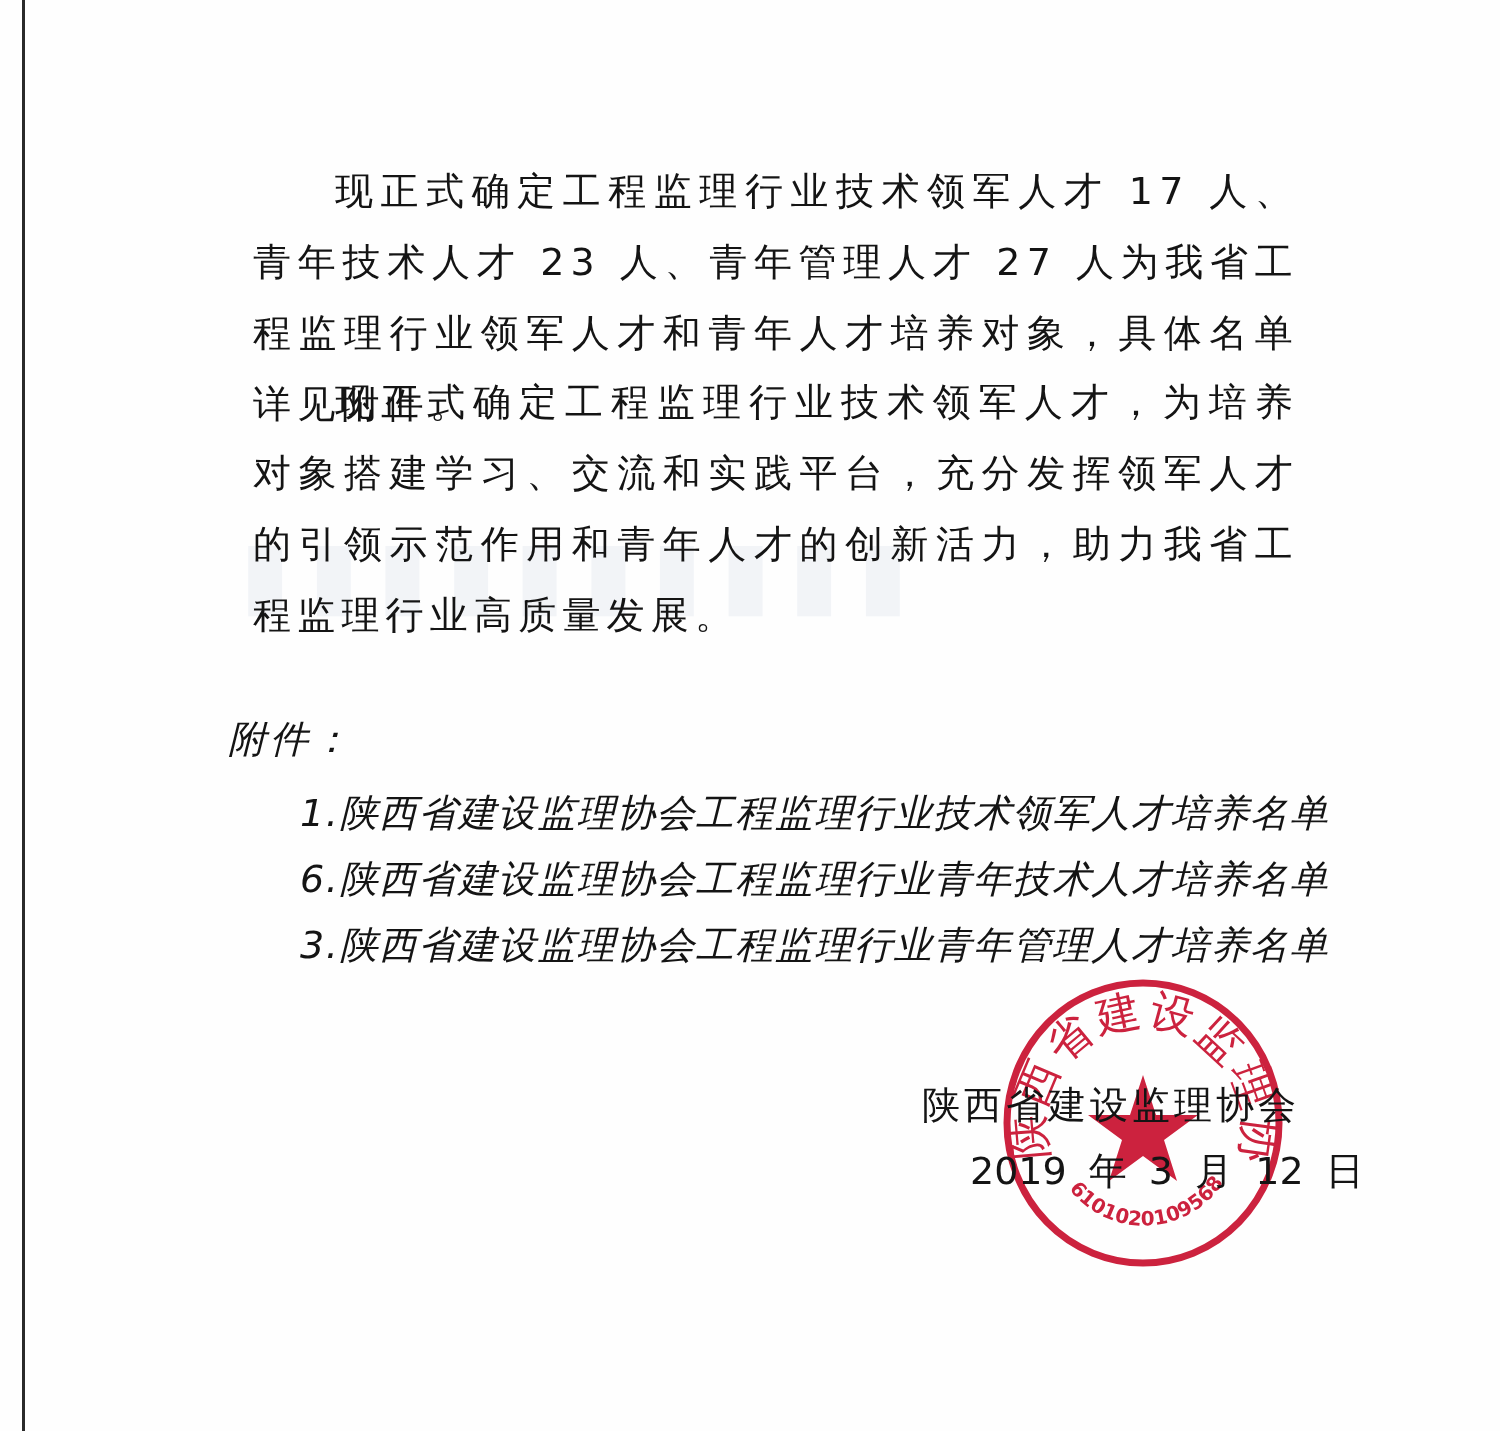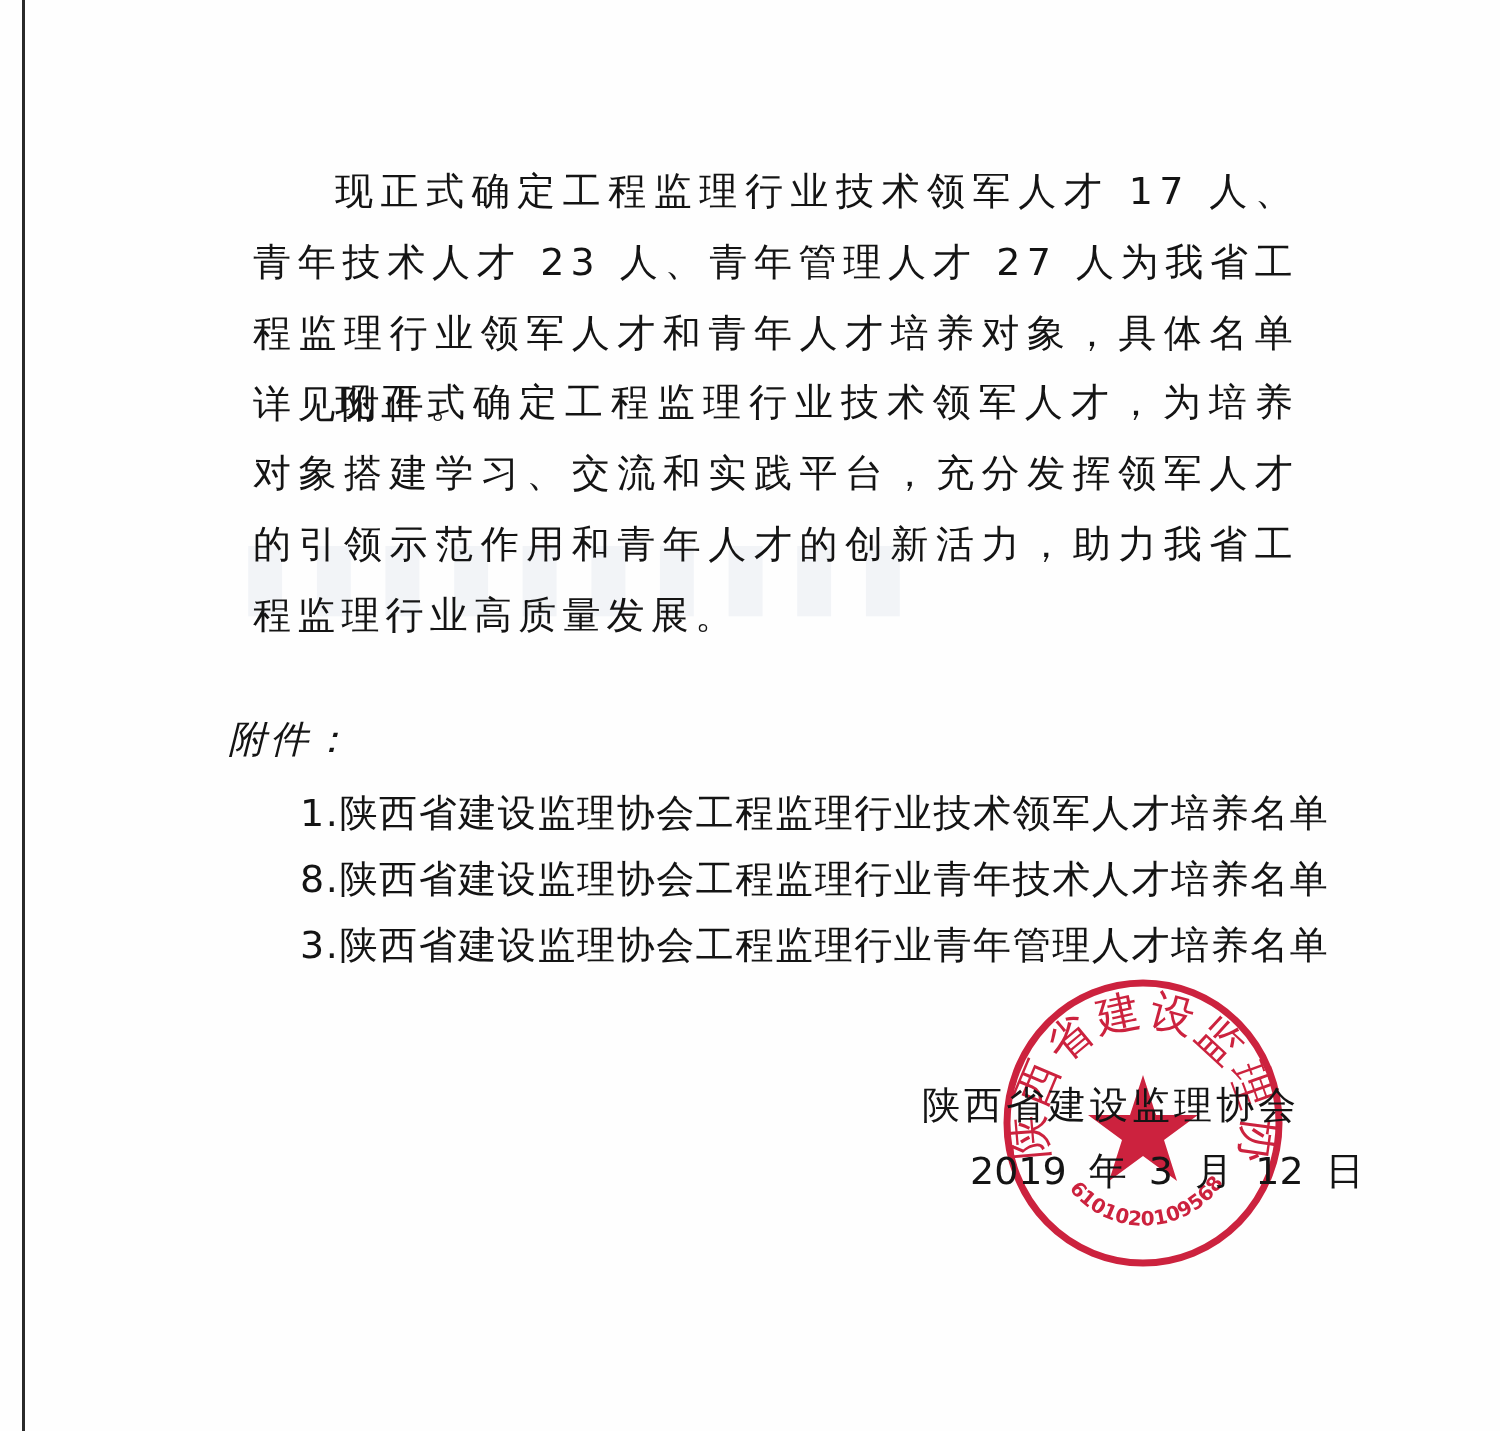--- a/index.html
+++ b/index.html
@@ -25,20 +25,21 @@
     }
     .p1 { top: 148px; }
     .p2 { top: 359px; }
     .attach-title {
       position: absolute; left: 228px; top: 714px;
       font-size: 38px; letter-spacing: 4px; margin: 0; font-style: italic;
     }
     .attach-list {
       position: absolute; left: 300px; top: 780px; margin: 0; padding: 0;
       list-style: none;
+      font-style: italic;
     }
     .attach-list li {
       font-size: 38px; line-height: 66px; letter-spacing: 1.6px;
       white-space: nowrap;
     }
     .sig-org {
       position: absolute; left: 922px; top: 1080px; font-size: 38px;
       letter-spacing: 4px; white-space: nowrap; z-index: 3;
     }
     .sig-date {
@@ -56,21 +57,21 @@
 <div class="left-rule"></div>
 
 <div class="ghost" style="left:240px; top:520px; font-size:92px; opacity:0.55;">▮▮▮▮▮▮▮▮▮▮</div>
 
 <p class="para p1">现正式确定工程监理行业技术领军人才 17 人、青年技术人才 23 人、青年管理人才 27 人为我省工程监理行业领军人才和青年人才培养对象，具体名单详见附件。</p>
 <p class="para p2">现正式确定工程监理行业技术领军人才，为培养对象搭建学习、交流和实践平台，充分发挥领军人才的引领示范作用和青年人才的创新活力，助力我省工程监理行业高质量发展。</p>
 
 <p class="attach-title">附件：</p>
 <ul class="attach-list">
   <li>1.陕西省建设监理协会工程监理行业技术领军人才培养名单</li>
-  <li>8.陕西省建设监理协会工程监理行业青年技术人才培养名单</li>
+  <li>6.陕西省建设监理协会工程监理行业青年技术人才培养名单</li>
   <li>3.陕西省建设监理协会工程监理行业青年管理人才培养名单</li>
 </ul>
 
 <svg class="seal" viewBox="0 0 285 295">
   <defs>
     <path id="sealArc" d="M 52 190 A 100 100 0 1 1 236 190"></path>
     <path id="codeArc" d="M 60 200 A 95 95 0 0 0 228 200"></path>
   </defs>
   <ellipse cx="143" cy="148" rx="136" ry="140" fill="none" stroke="#c8102e" stroke-width="7"></ellipse>
   <text font-size="44" fill="#c8102e" font-family="DejaVu Sans, sans-serif" letter-spacing="4">

